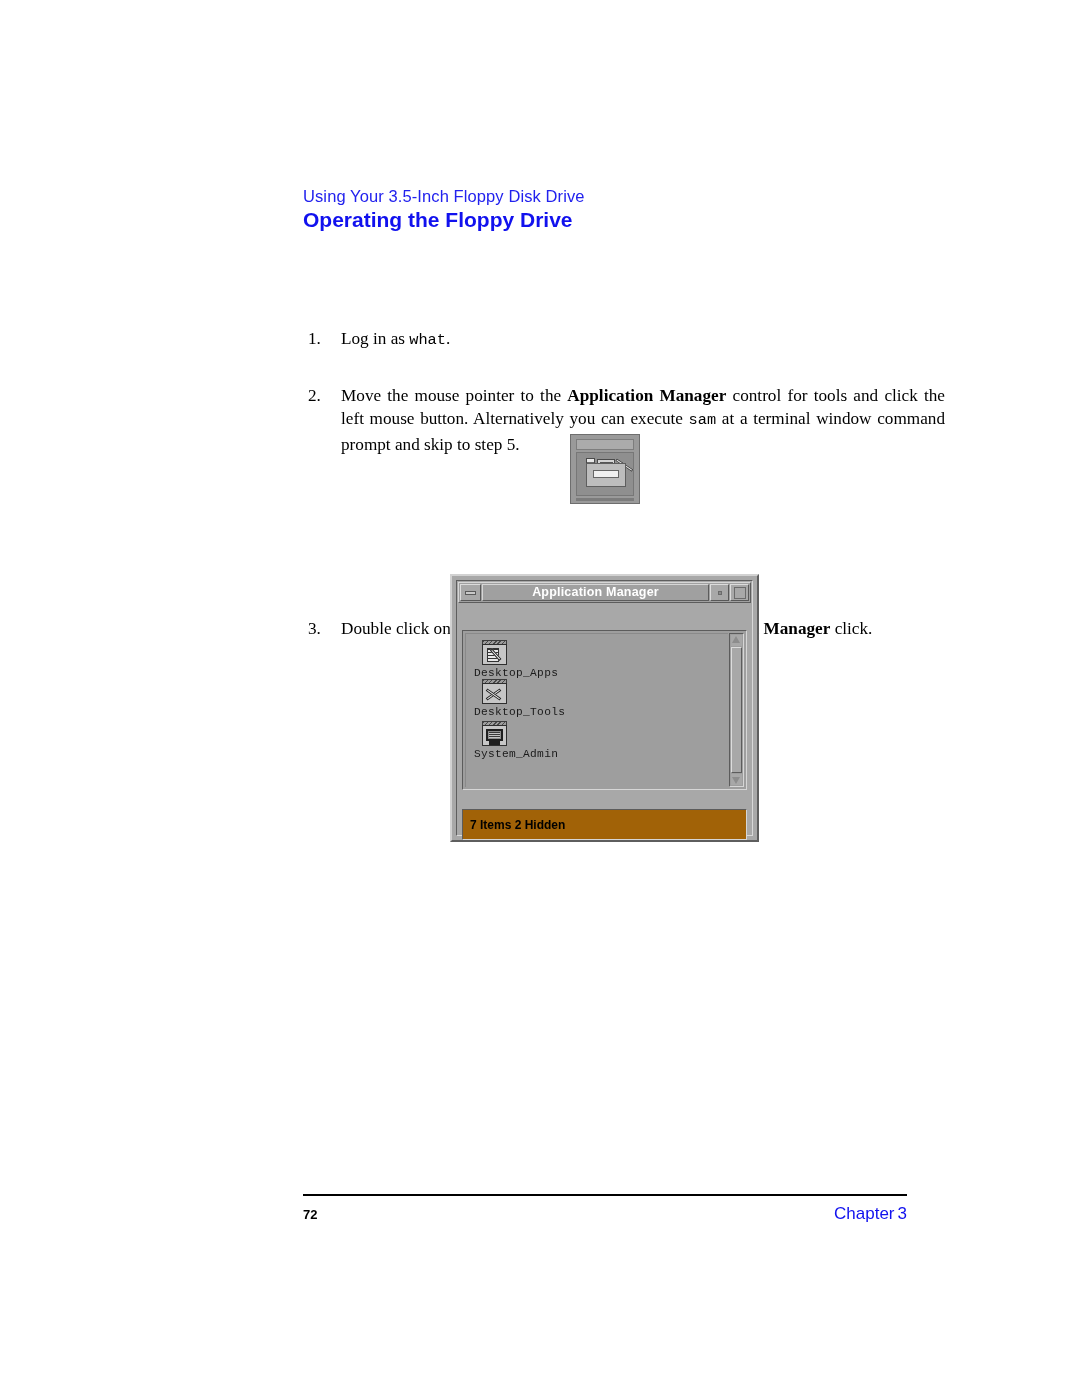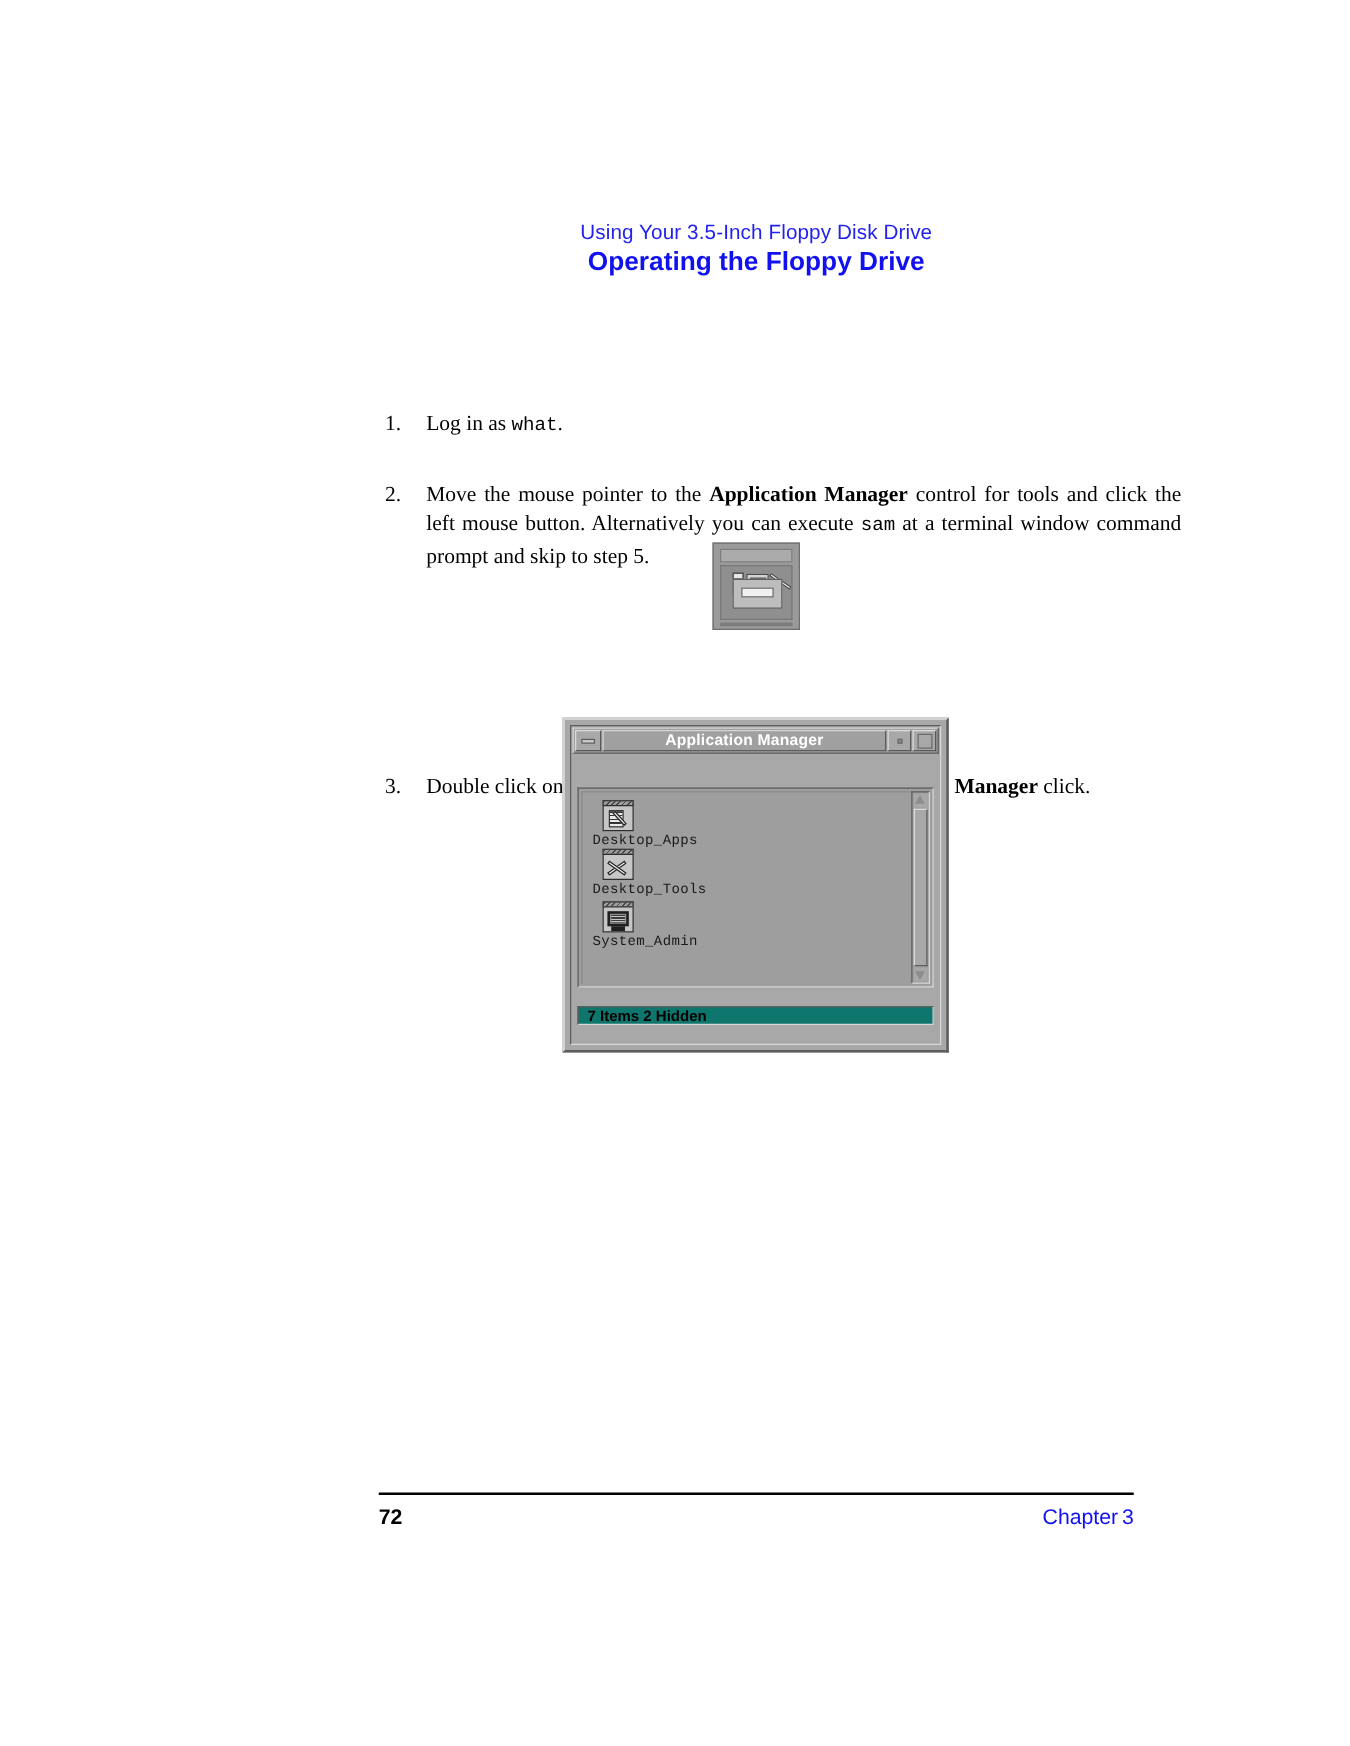--- a/index.html
+++ b/index.html
@@ -21,24 +21,23 @@
     position: absolute;
     left: 303px;
     top: 0;
     width: 604px;
     height: 1397px;
   }
 
   
   .runhead-wrap {
     position: absolute;
-    top: 176px;
+    top: 186px;
     left: 0;
     width: 604px;
-    text-align: center;
   }
   .runhead-chapter {
     font-family: "Liberation Sans", sans-serif;
     font-size: 16.5px;
     color: #2222ee;
     letter-spacing: .1px;
     line-height: 20px;
     white-space: nowrap;
   }
   .runhead-section {
@@ -433,22 +432,22 @@
     background:#a8a8a8;
     border-top:1px solid #dcdcdc;
     border-left:1px solid #dcdcdc;
     border-right:1px solid #5c5c5c;
     border-bottom:1px solid #5c5c5c;
     box-sizing:border-box;
   }
 
   
   .statusbar {
-    position:absolute; left:10px; right:10px; bottom:20px; height:15px;
-    background:#0f766e;
+    position:absolute; left:10px; right:10px; bottom:0; height:31px;
+    background:#a16207;
     border-top:1px solid #5c5c5c;
     border-left:1px solid #5c5c5c;
     border-right:1px solid #d6d6d6;
     border-bottom:1px solid #d6d6d6;
     box-sizing:border-box;
     display:flex; align-items:center;
     padding-left:7px;
   }
   .statusbar span {
     font-size:12px; font-weight:bold; color:#000; white-space:nowrap;
@@ -466,21 +465,21 @@
   .footer {
     position: absolute;
     left: 0;
     top: 1204px;
     width: 604px;
     display: flex;
     align-items: baseline;
     font-family: "Liberation Sans", sans-serif;
   }
   .folio {
-    font-size: 17px;
+    font-size: 13px;
     font-weight: bold;
     color: #000;
     text-align: center;
   }
   .footer-spacer { flex: 1 1 auto; }
   .chapter-label {
     font-size: 17px;
     font-weight: normal;
     color: #1111ee;
     white-space: nowrap;

